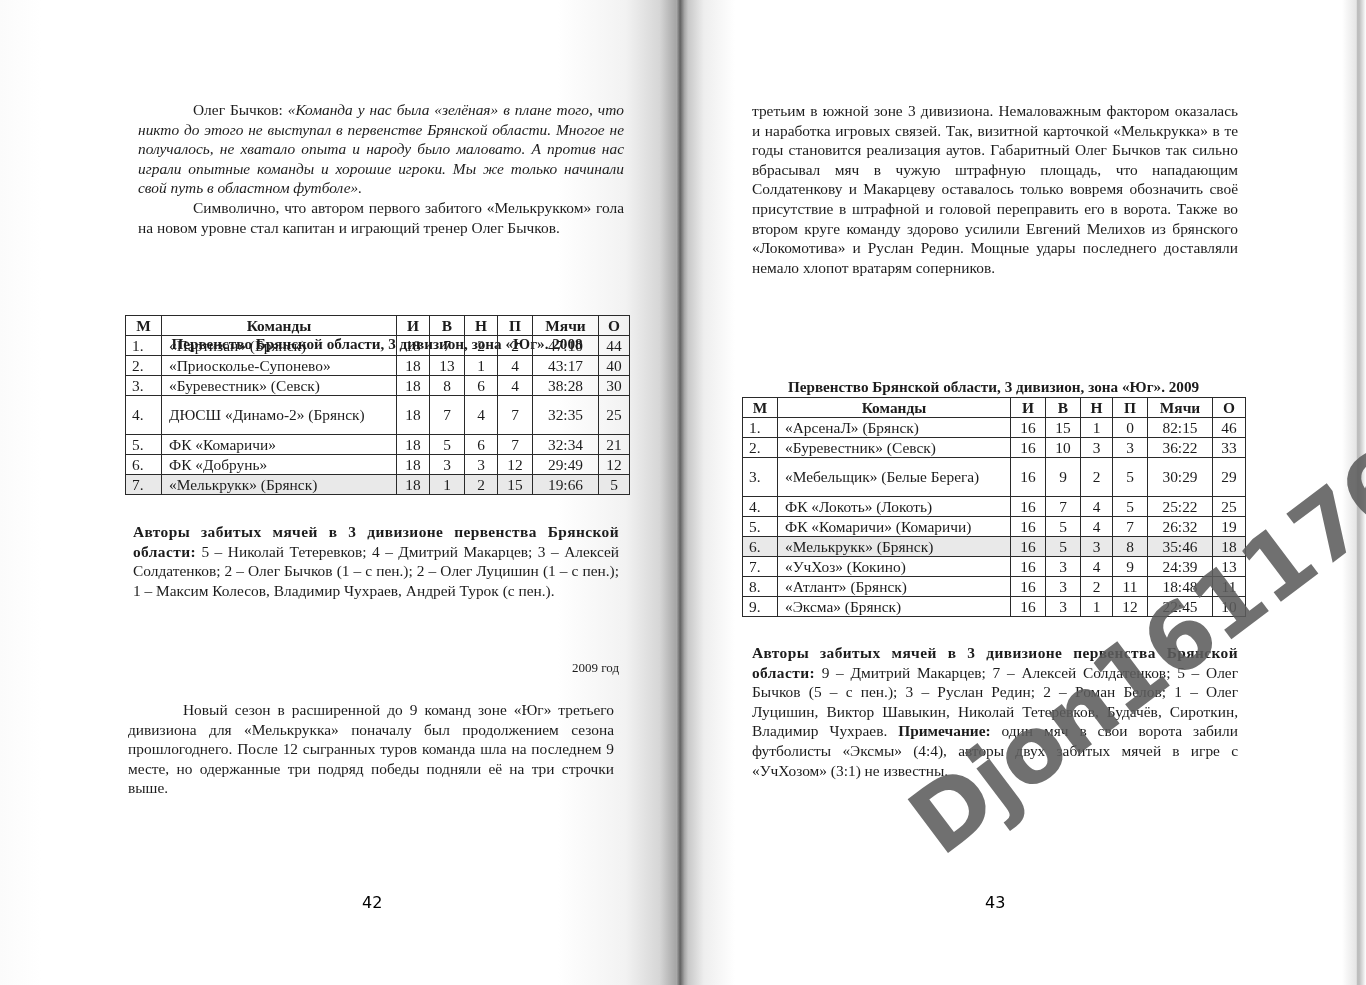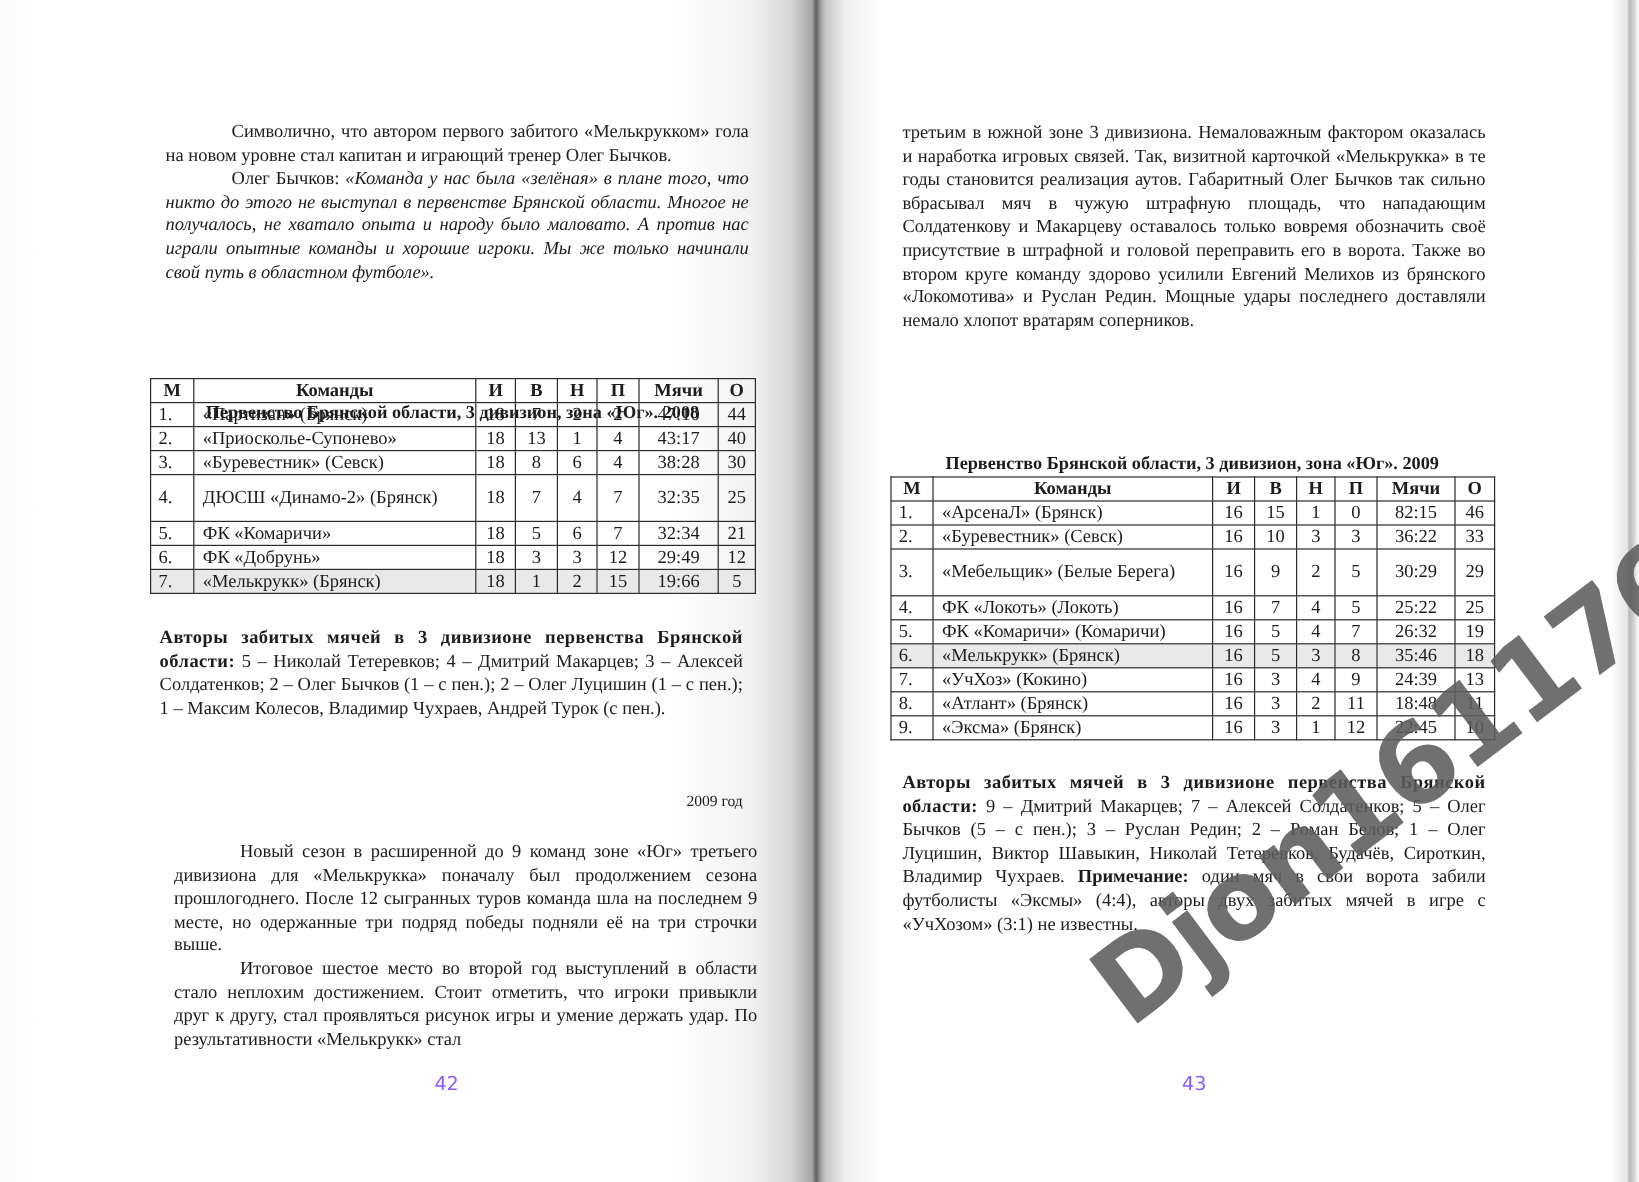--- a/index.html
+++ b/index.html
@@ -31,40 +31,40 @@
     border: 1.3px solid #2a2a2a; padding: 0 4px; line-height: 18px; height: 19px;
     text-align: center; vertical-align: middle; overflow: hidden;
   }
   table.standings th { font-weight: bold; }
   table.standings td.team { text-align: left; padding-left: 7px; }
   table.standings td.pos { text-align: left; padding-left: 6px; }
   table.standings tr.tall td { height: 38px; }
   table.standings tr.highlight td { background: #e9e9e9; }
 
   .year-heading { position: absolute; font-weight: normal; font-size: 13px; text-align: right; }
-  .page-number { position: absolute; font-family: "DejaVu Sans", sans-serif; font-size: 16px; color: #8b5cf6; }
+  .page-number { position: absolute; font-family: "DejaVu Sans", sans-serif; font-size: 16px; color: #000000; }
 
   .watermark {
     position: absolute; left: 890px; top: 790px;
     font-family: "DejaVu Sans", sans-serif; font-weight: bold; font-size: 92px;
     color: rgba(92,92,92,0.88); letter-spacing: -2px;
     transform: rotate(-37deg); transform-origin: 0 0; white-space: nowrap; pointer-events: none;
   }
 </style>
 </head>
 <body>
 
 <div class="page page-left"></div>
 <div class="page page-right"></div>
 <div class="spine"></div>
 <div class="edge"></div>
 
 <div class="text-block" style="left:138px; top:100px; width:486px;">
+  <p class="indent"><span>Олег Бычков: </span><span class="it">«Команда у нас была «зелёная» в плане того, что никто до этого не выступал в первенстве Брянской области. Многое не получалось, не хватало опыта и народу было маловато. А против нас играли опытные команды и хорошие игроки. Мы же только начинали свой путь в областном футболе».</span></p>
   <p class="indent">Символично, что автором первого забитого «Мелькрукком» гола на новом уровне стал капитан и играющий тренер Олег Бычков.</p>
-  <p class="indent"><span>Олег Бычков: </span><span class="it">«Команда у нас была «зелёная» в плане того, что никто до этого не выступал в первенстве Брянской области. Многое не получалось, не хватало опыта и народу было маловато. А против нас играли опытные команды и хорошие игроки. Мы же только начинали свой путь в областном футболе».</span></p>
 </div>
 
 <div class="table-title" style="left:125px; top:298px; width:504px;margin-top:37px;">Первенство Брянской области, 3 дивизион, зона «Юг». 2008</div>
 
 <table class="standings" style="left:125px; top:315px; width:504px;">
   <colgroup>
       <col style="width:36px">
       <col style="width:235px">
       <col style="width:33px">
       <col style="width:35px">
@@ -158,23 +158,22 @@
     </tr>
   </tbody>
 </table>
 
 <div class="text-block" style="left:133px; top:522px; width:486px;">
   <p><span class="bold-lead">Авторы забитых мячей в 3 дивизионе первенства Брянской области:</span><span> 5 – Николай Тетеревков; 4 – Дмитрий Макарцев; 3 – Алексей Солдатенков; 2 – Олег Бычков (1 – с пен.); 2 – Олег Луцишин (1 – с пен.); 1 – Максим Колесов, Владимир Чухраев, Андрей Турок (с пен.).</span></p>
 </div>
 
 <div class="year-heading" style="left:133px; top:660px; width:486px;">2009 год</div>
 
-<div class="text-block" style="left:145px; top:700px; width:486px;">
+<div class="text-block" style="left:128px; top:700px; width:486px;">
   <p class="indent">Новый сезон в расширенной до 9 команд зоне «Юг» третьего дивизиона для «Мелькрукка» поначалу был продолжением сезона прошлогоднего. После 12 сыгранных туров команда шла на последнем 9 месте, но одержанные три подряд победы подняли её на три строчки выше.</p>
-  <p class="indent">Итоговое шестое место во второй год выступлений в области стало неплохим достижением. Стоит отметить, что игроки привыкли друг к другу, стал проявляться рисунок игры и умение держать удар. По результативности «Мелькрукк» стал</p>
 </div>
 
 <div class="page-number" style="left:362px; top:893px;">42</div>
 
 <div class="text-block" style="left:752px; top:101px; width:486px;">
   <p>третьим в южной зоне 3 дивизиона. Немаловажным фактором оказалась и наработка игровых связей. Так, визитной карточкой «Мелькрукка» в те годы становится реализация аутов. Габаритный Олег Бычков так сильно вбрасывал мяч в чужую штрафную площадь, что нападающим Солдатенкову и Макарцеву оставалось только вовремя обозначить своё присутствие в штрафной и головой переправить его в ворота. Также во втором круге команду здорово усилили Евгений Мелихов из брянского «Локомотива» и Руслан Редин. Мощные удары последнего доставляли немало хлопот вратарям соперников.</p>
 </div>
 
 <div class="table-title" style="left:742px; top:378px; width:503px;">Первенство Брянской области, 3 дивизион, зона «Юг». 2009</div>
 

